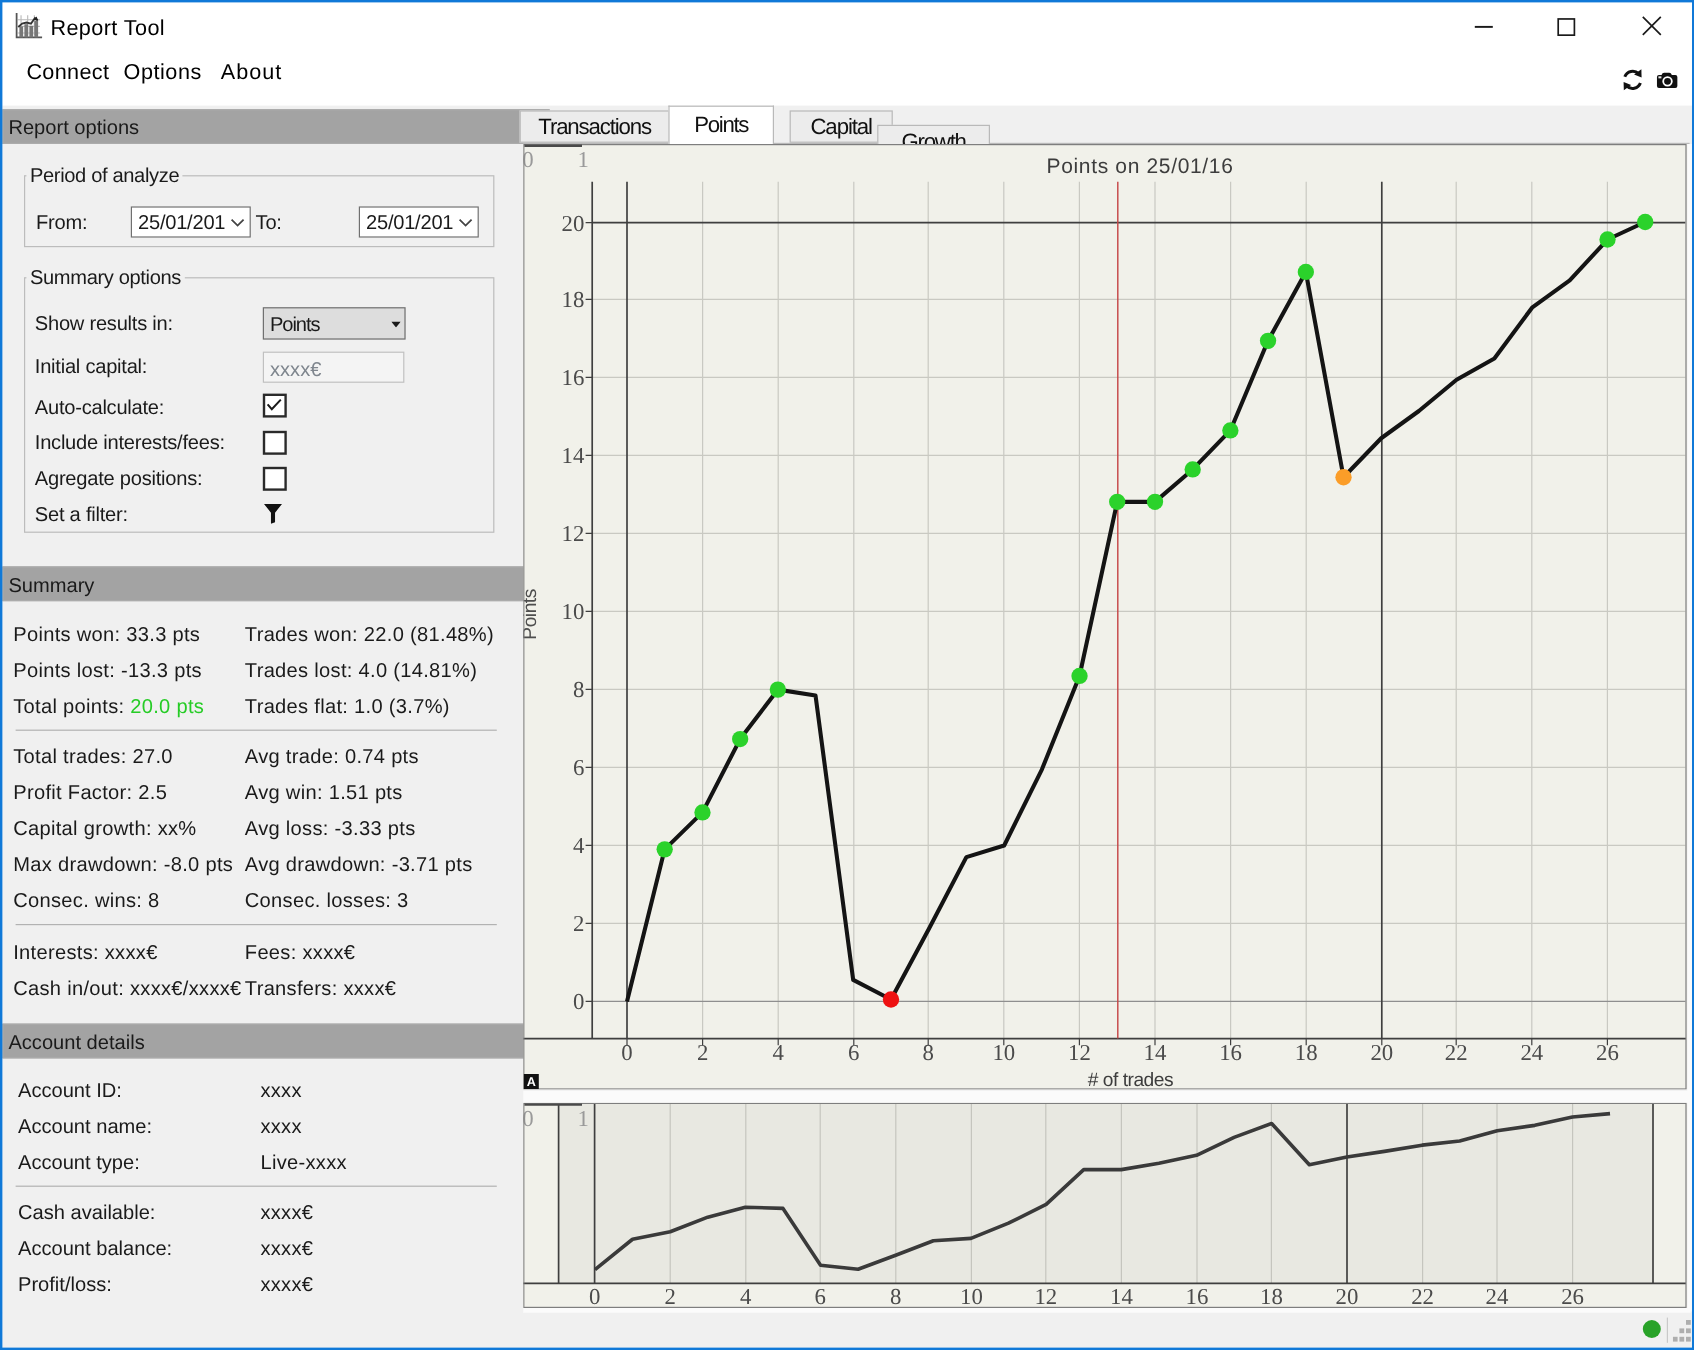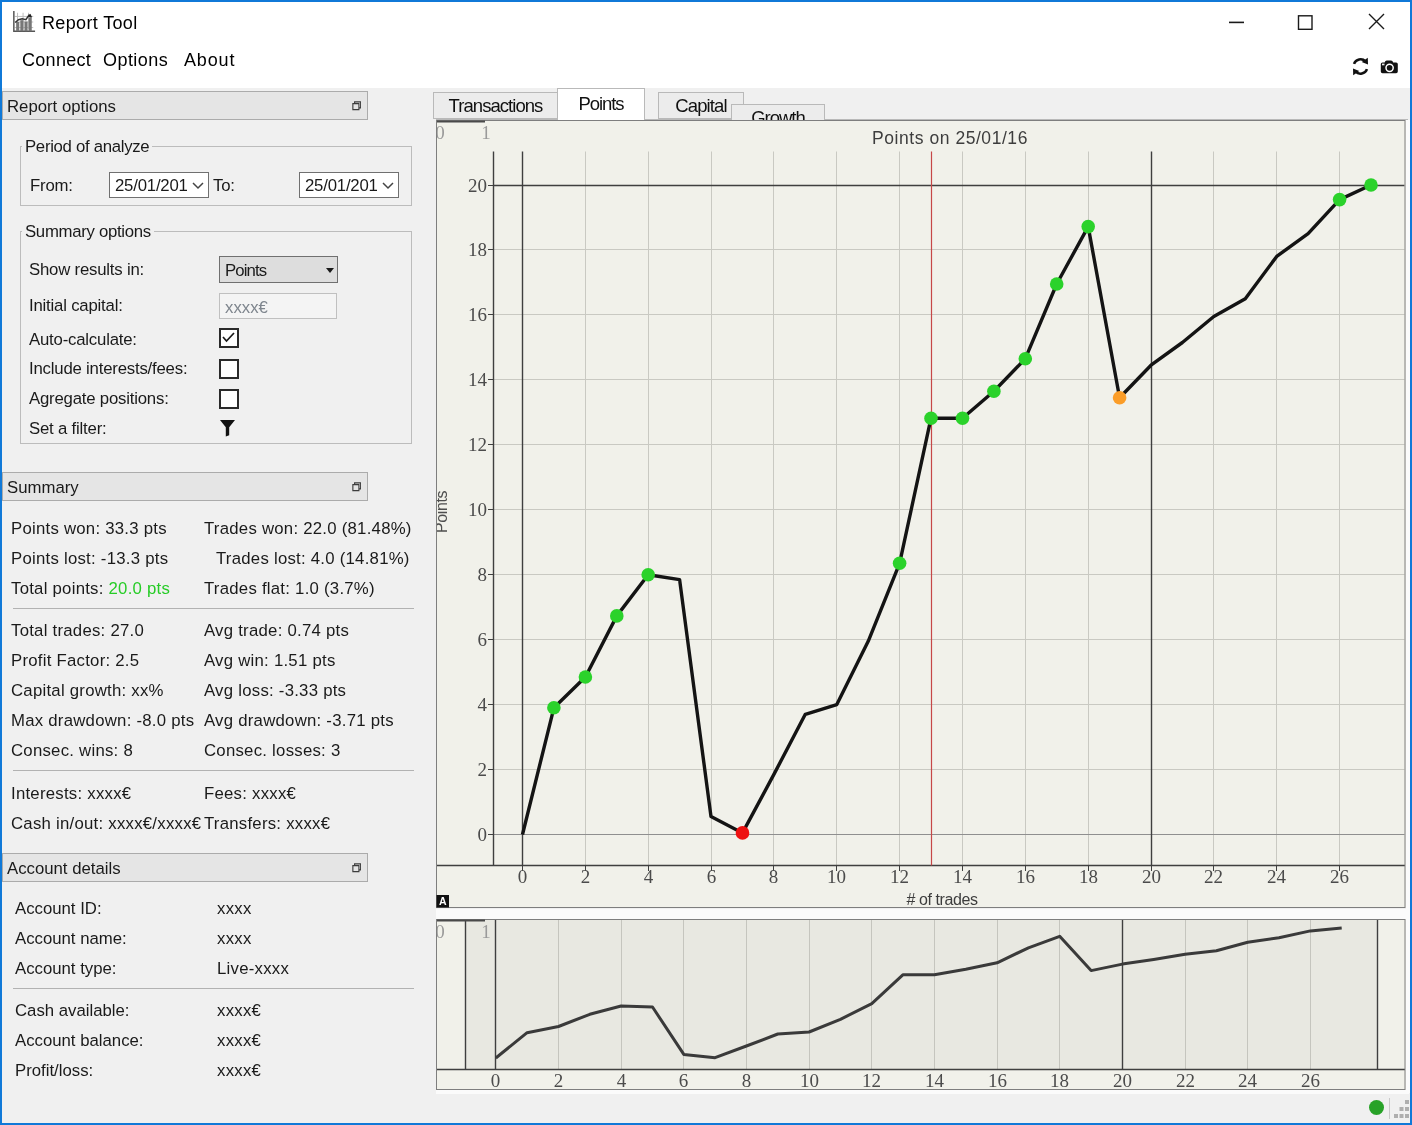--- a/index.html
+++ b/index.html
@@ -12,21 +12,21 @@
   #bLeft{left:0;top:0;width:2px;height:1125px;background:#1079d8;}
   #bRight{left:1410px;top:0;width:2px;height:1125px;background:#1079d8;}
   #bBottom{left:0;top:1123px;width:1412px;height:2px;background:#1079d8;}
   
   #title{left:42px;top:13px;font-size:18px;letter-spacing:0.35px;color:#000000;line-height:21px;}
   .menuitem{top:50px;font-size:18px;letter-spacing:0.3px;color:#000;line-height:21px;margin-left:12px;}
   
   #mainbg{left:2px;top:88px;width:1408px;height:1007px;background:#f0f0f0;}
   #statusbar{left:2px;top:1093px;width:1408px;height:30px;background:#f0f0f0;}
   
-  .dockhdr{left:2px;width:366px;height:29px;background:#e5e5e5;border:1px solid #ababab;
+  .dockhdr{left:2px;width:456px;height:29px;background:#a3a3a3;border:1px solid #ababab;
            box-sizing:border-box;font-size:16.75px;letter-spacing:0px;}
   .dockhdr span{position:absolute;left:4px;top:4.5px;line-height:19px;}
   
   .gbox{left:20px;width:392px;border:1px solid #bcbcbc;box-sizing:border-box;}
   .glabel{position:absolute;top:-10px;left:1px;background:#f0f0f0;padding:0 3px;font-size:16.75px;letter-spacing:-0.3px;}
   .lbl{position:absolute;font-size:16.75px;letter-spacing:-0.2px;white-space:nowrap;line-height:19px;}
   .field{position:absolute;box-sizing:border-box;}
   
   .srow{position:absolute;font-size:16.75px;letter-spacing:0.25px;white-space:nowrap;line-height:19px;}
   .sep{position:absolute;left:13px;width:401px;height:1px;background:#b2b2b2;}
@@ -151,21 +151,21 @@
   <div class="field cb" style="left:219px;top:359px;"></div>
   <div class="field cb" style="left:219px;top:389px;"></div>
 
   <svg class="abs" style="left:219px;top:419px" width="17" height="18" viewBox="0 0 17 18">
     <path d="M1 1 L16 1 L10.2 8.2 L10.2 16.2 L6.8 17.5 L6.8 8.2 Z" fill="#111" stroke="none"></path>
   </svg>
 
   <div class="srow" style="left:11px;top:519px">Points won: 33.3 pts</div>
   <div class="srow" style="left:204px;top:519px">Trades won: 22.0 (81.48%)</div>
   <div class="srow" style="left:11px;top:549px">Points lost: -13.3 pts</div>
-  <div class="srow" style="left:216px;top:549px">Trades lost: 4.0 (14.81%)</div>
+  <div class="srow" style="left:204px;top:549px">Trades lost: 4.0 (14.81%)</div>
   <div class="srow" style="left:11px;top:579px">Total points: <span style="color:#26cc26">20.0 pts</span></div>
   <div class="srow" style="left:204px;top:579px">Trades flat: 1.0 (3.7%)</div>
   <div class="sep" style="top:608px"></div>
   <div class="srow" style="left:11px;top:621px">Total trades: 27.0</div>
   <div class="srow" style="left:204px;top:621px">Avg trade: 0.74 pts</div>
   <div class="srow" style="left:11px;top:651px">Profit Factor: 2.5</div>
   <div class="srow" style="left:204px;top:651px">Avg win: 1.51 pts</div>
   <div class="srow" style="left:11px;top:681px">Capital growth: xx%</div>
   <div class="srow" style="left:204px;top:681px">Avg loss: -3.33 pts</div>
   <div class="srow" style="left:11px;top:711px">Max drawdown: -8.0 pts</div>

